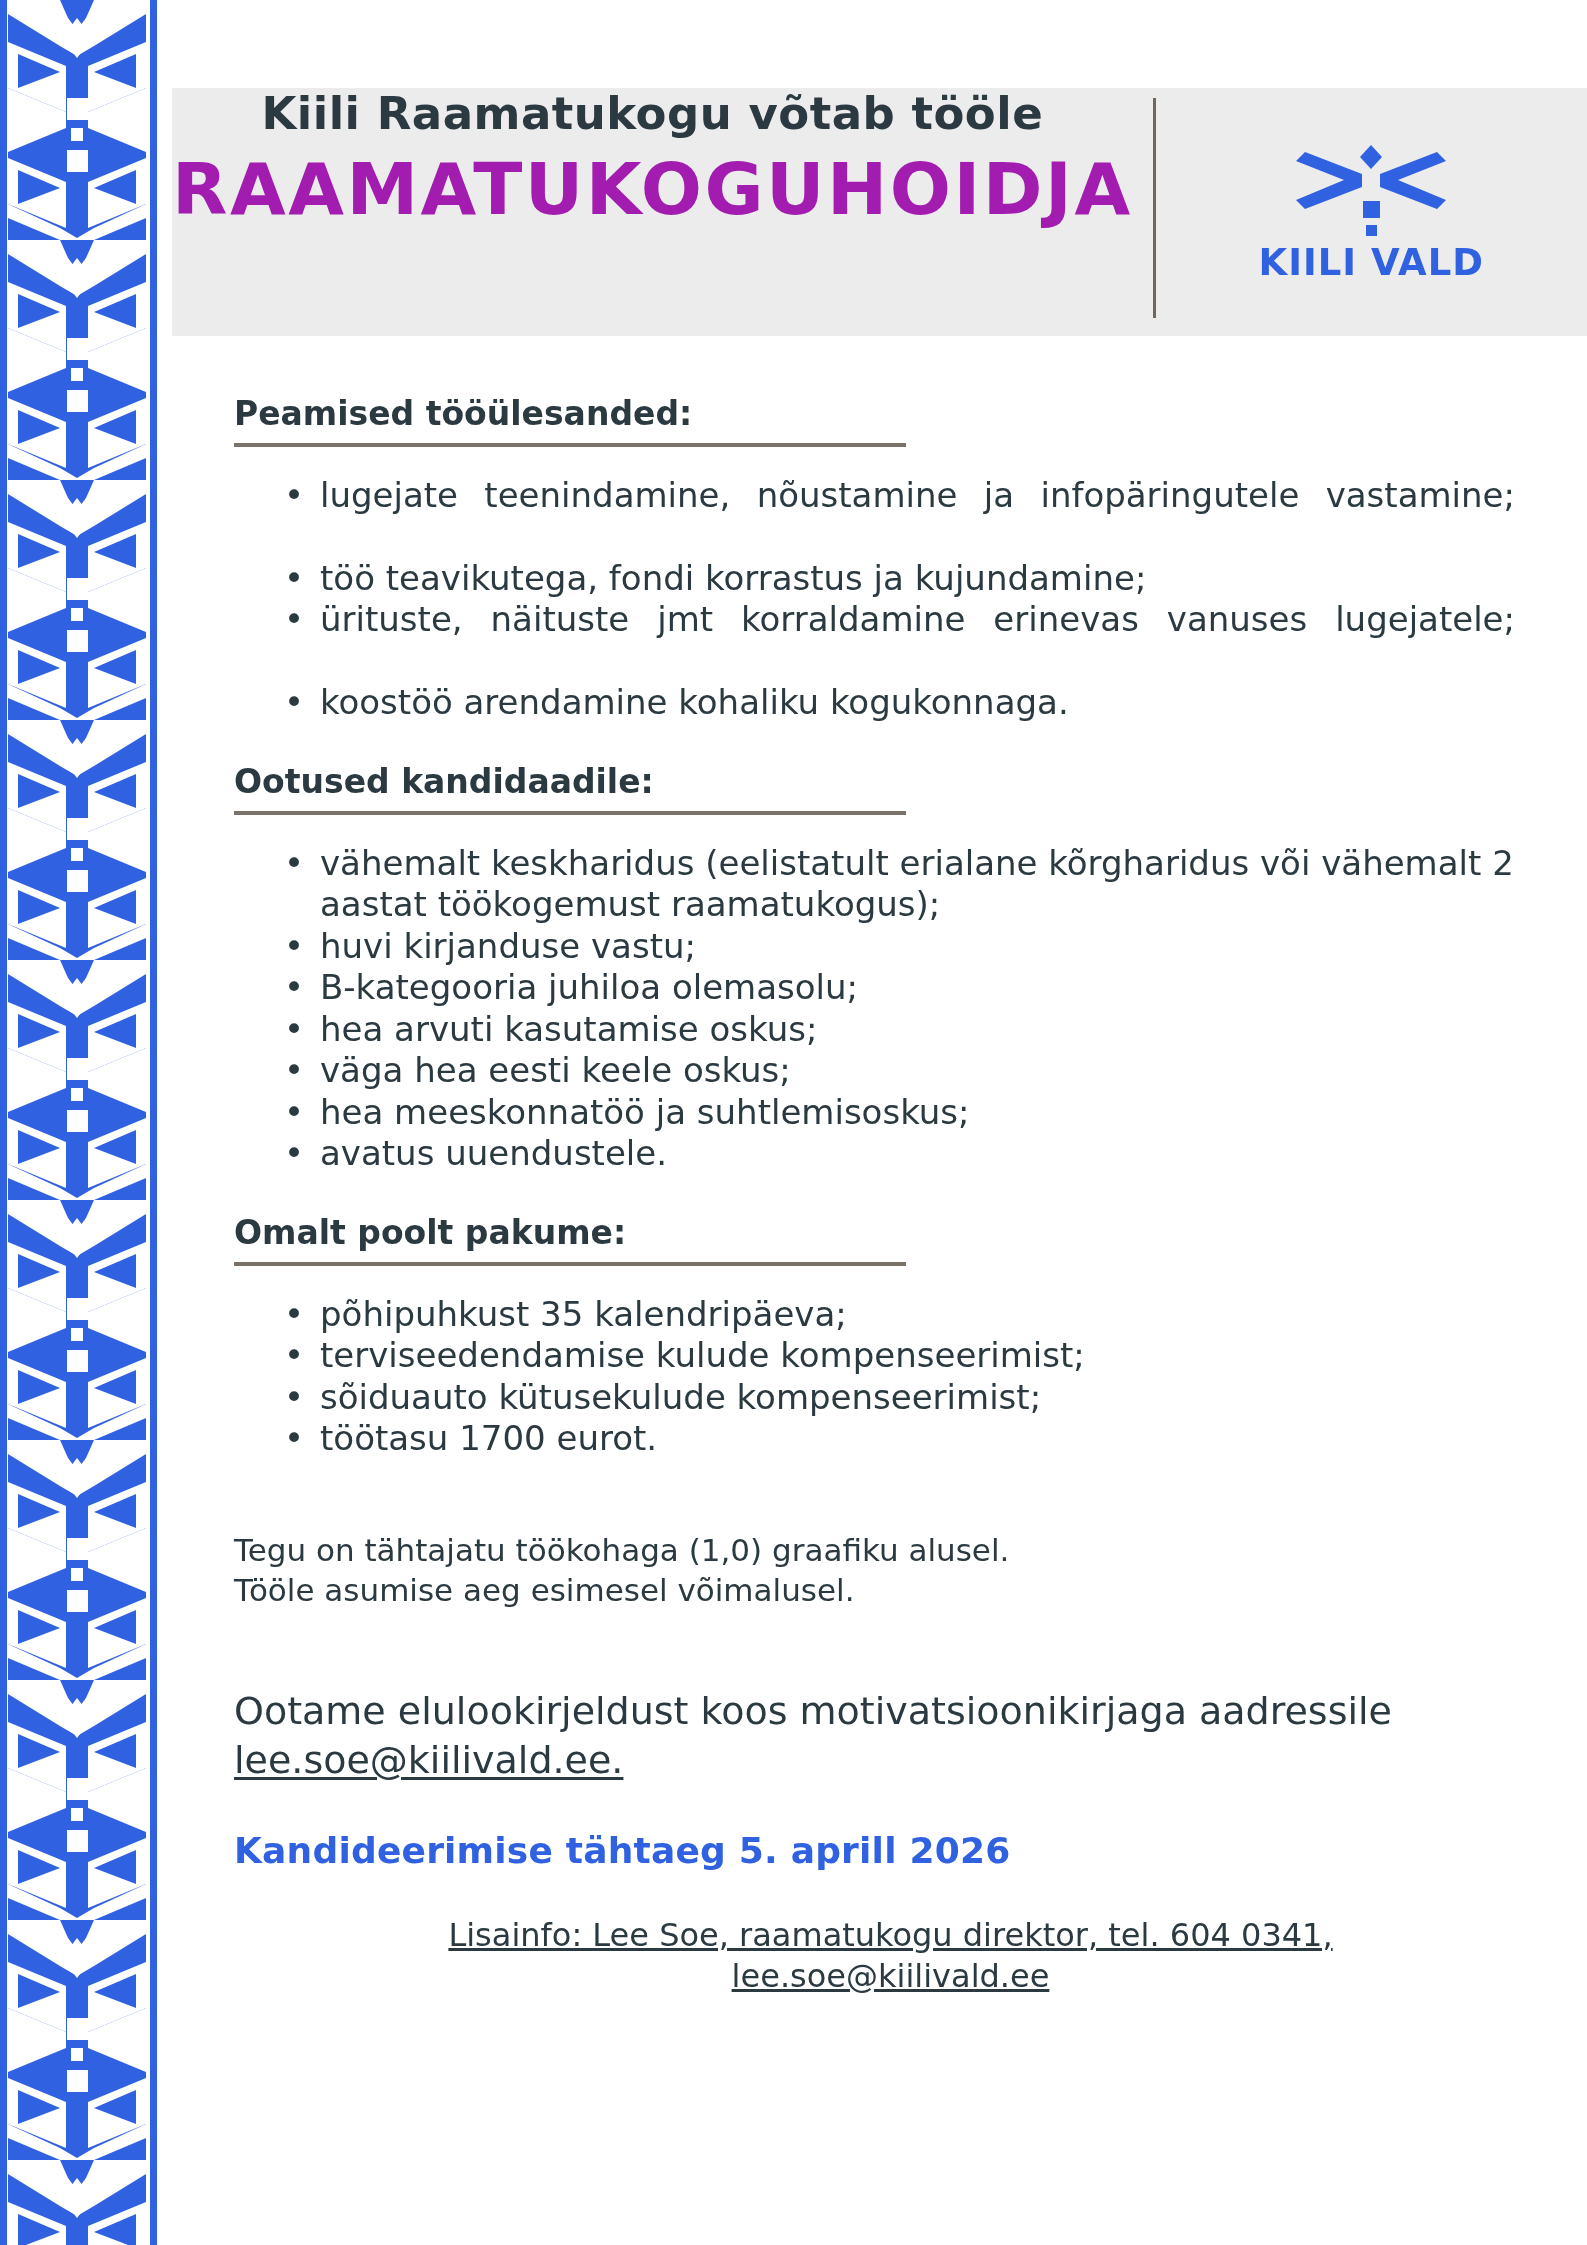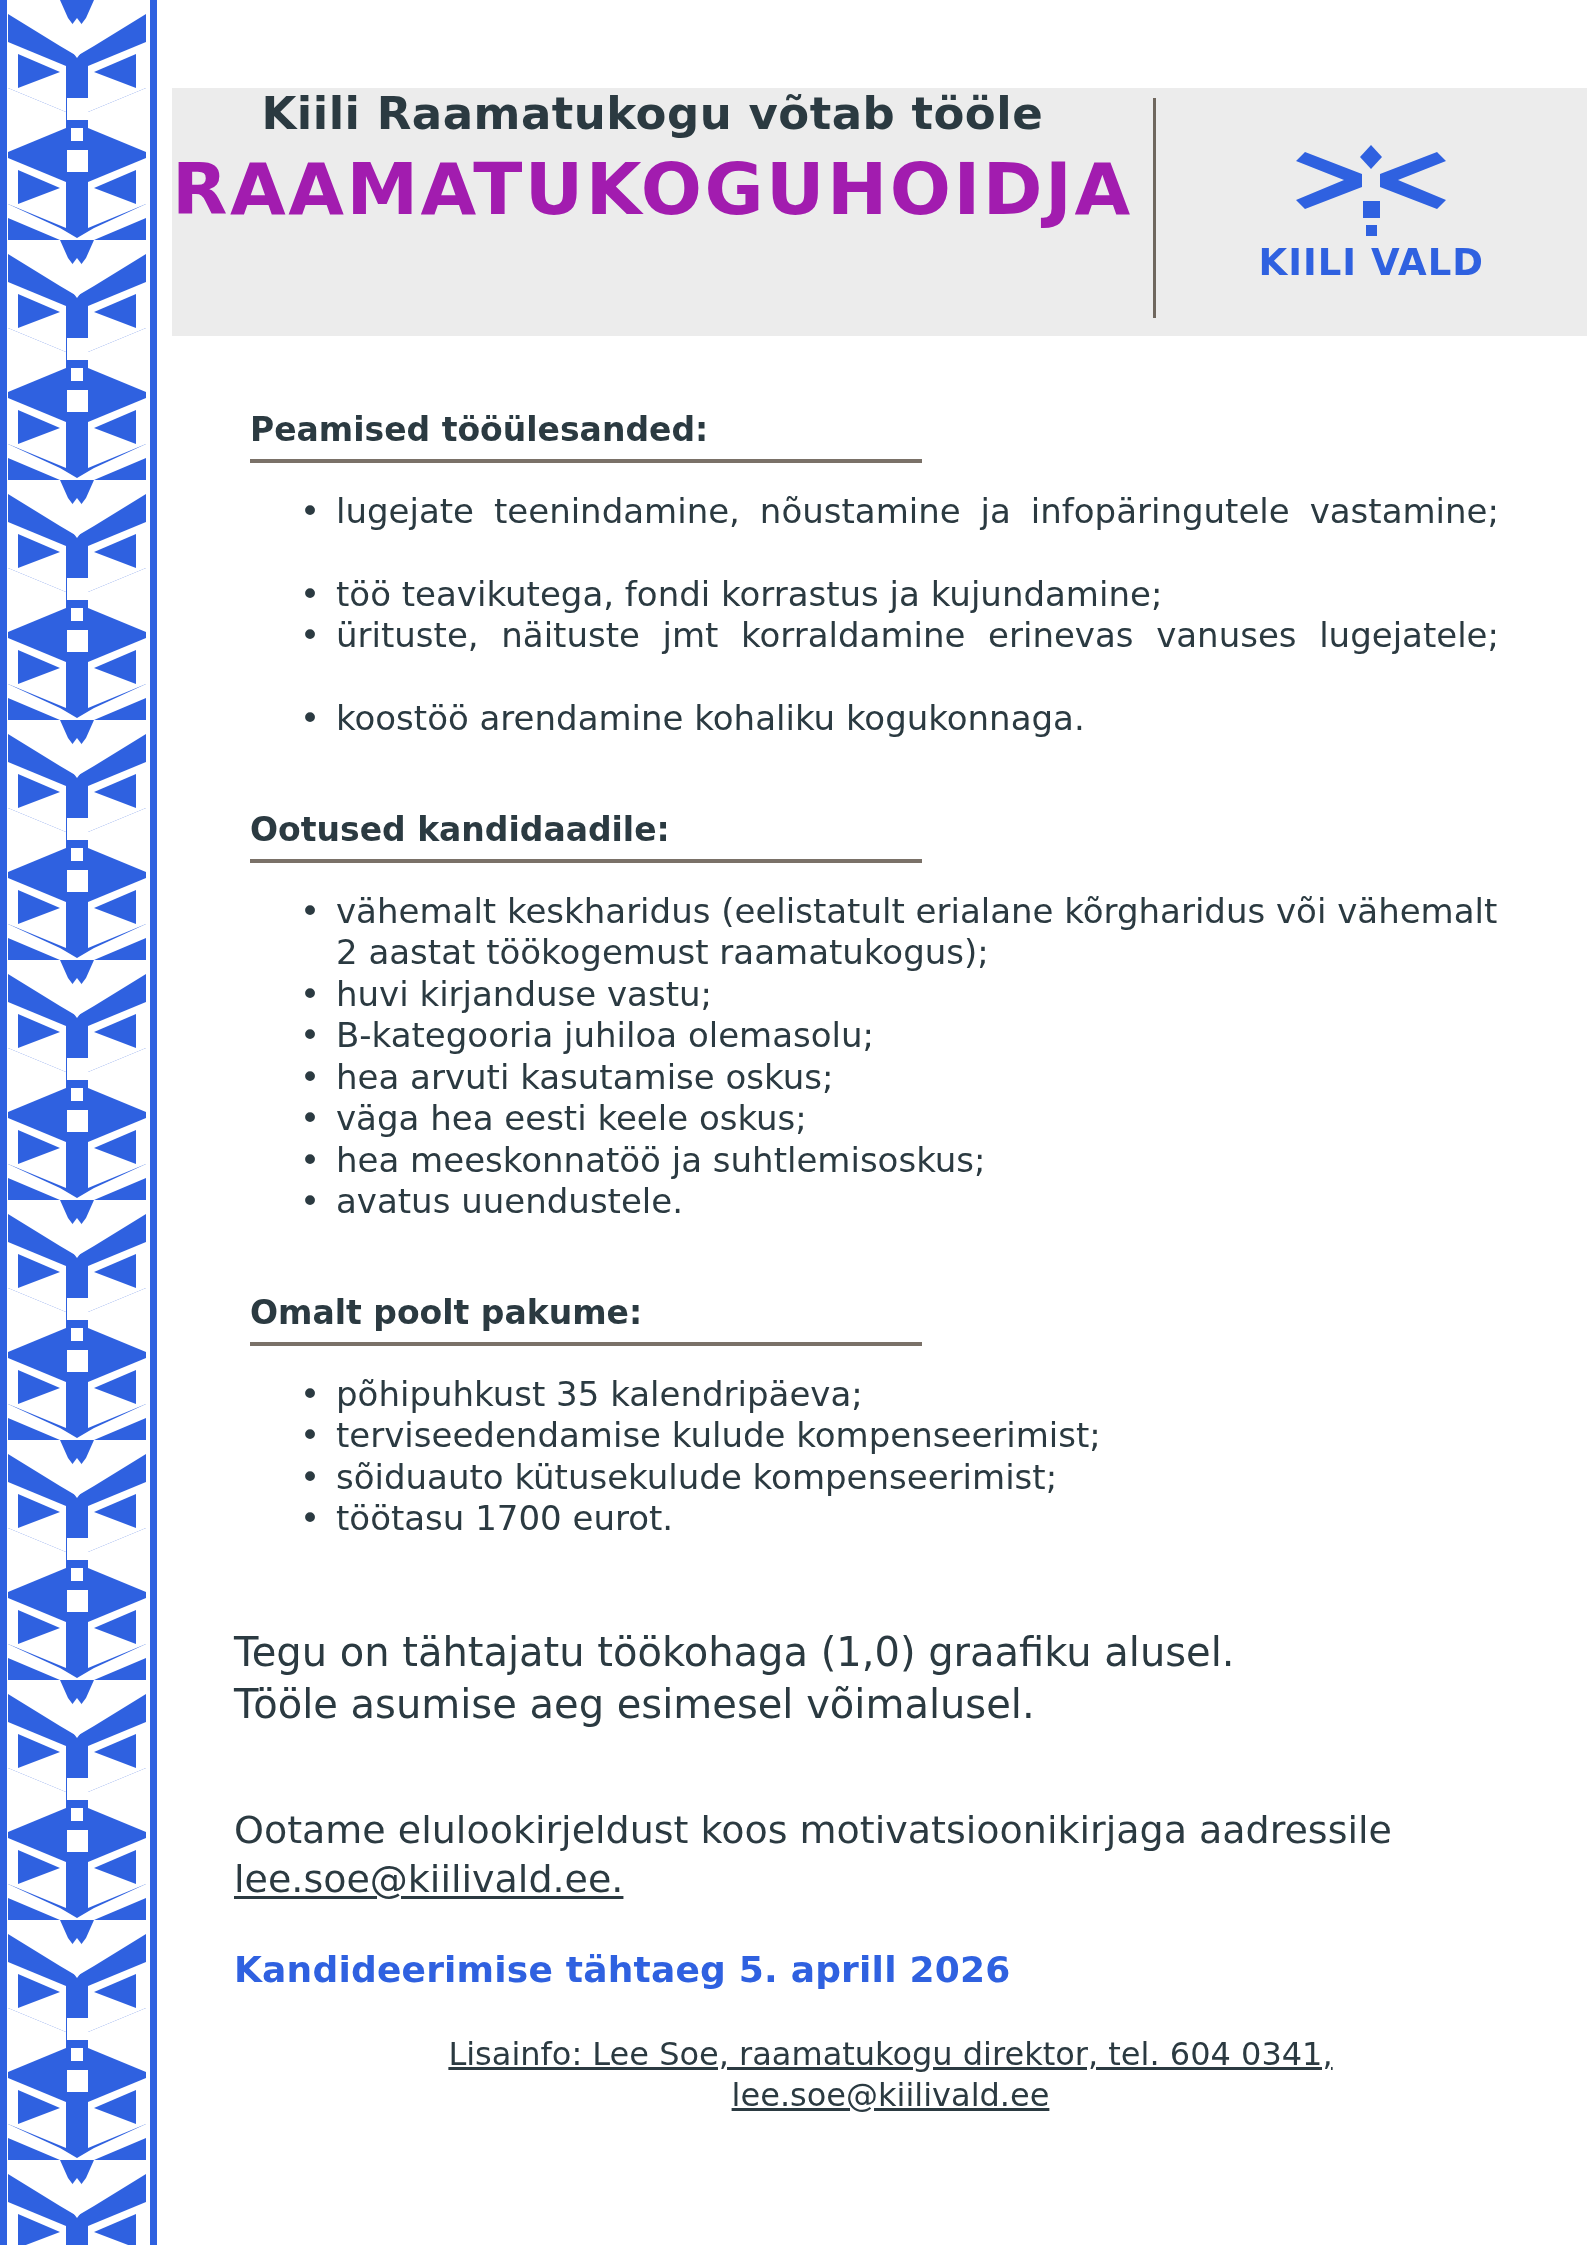--- a/index.html
+++ b/index.html
@@ -100,21 +100,21 @@
   }
 
   
   #content {
     position: absolute;
     left: 172px;
     top: 336px;
     width: 1415px;
   }
 
-  .section { margin: 16px; }
+  .section { margin: 0; }
 
   .section-heading {
     font-size: 33px;
     font-weight: bold;
     color: #2b3a41;
     padding: 0 0 10px 62px;
     margin: 0;
     display: inline-block;
   }
   .heading-wrap {
@@ -154,21 +154,21 @@
   ul.bullets li.justify { text-align: justify; }
   ul.bullets li.justify::after {
     content: "";
     display: inline-block;
     width: 100%;
   }
 
   .gap-after-list { height: 38px; }
 
   .para-block {
-    font-size: 40px;
+    font-size: 31px;
     line-height: 1.28;
     color: #2b3a41;
     padding-left: 62px;
     padding-right: 72px;
   }
   .para-block .line { display: block; white-space: nowrap; }
 
   #apply-block {
     font-size: 38px;
     line-height: 1.3;

